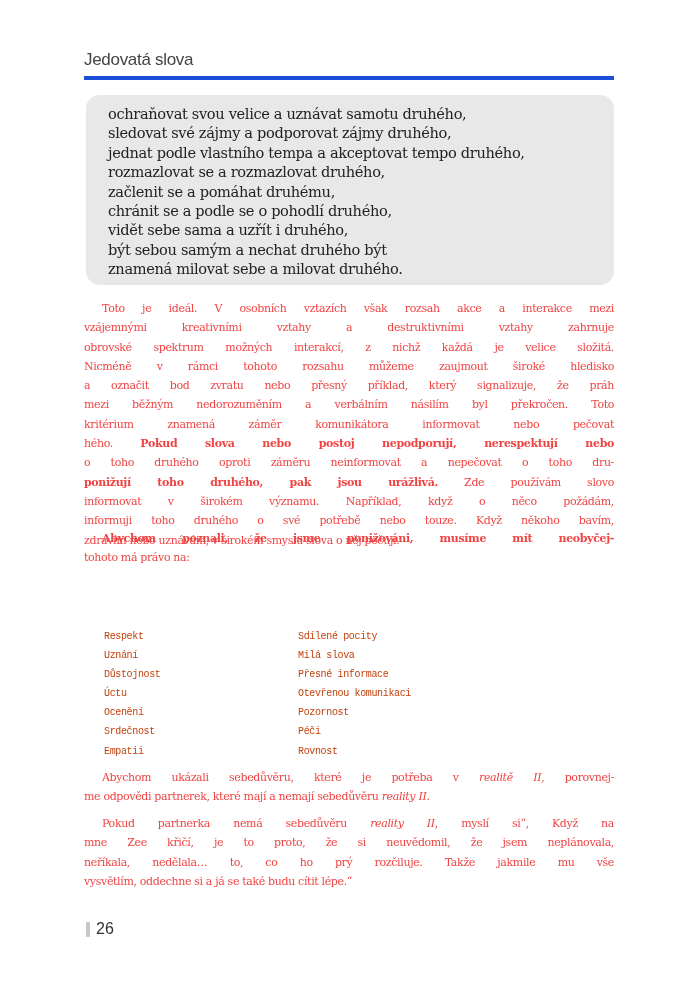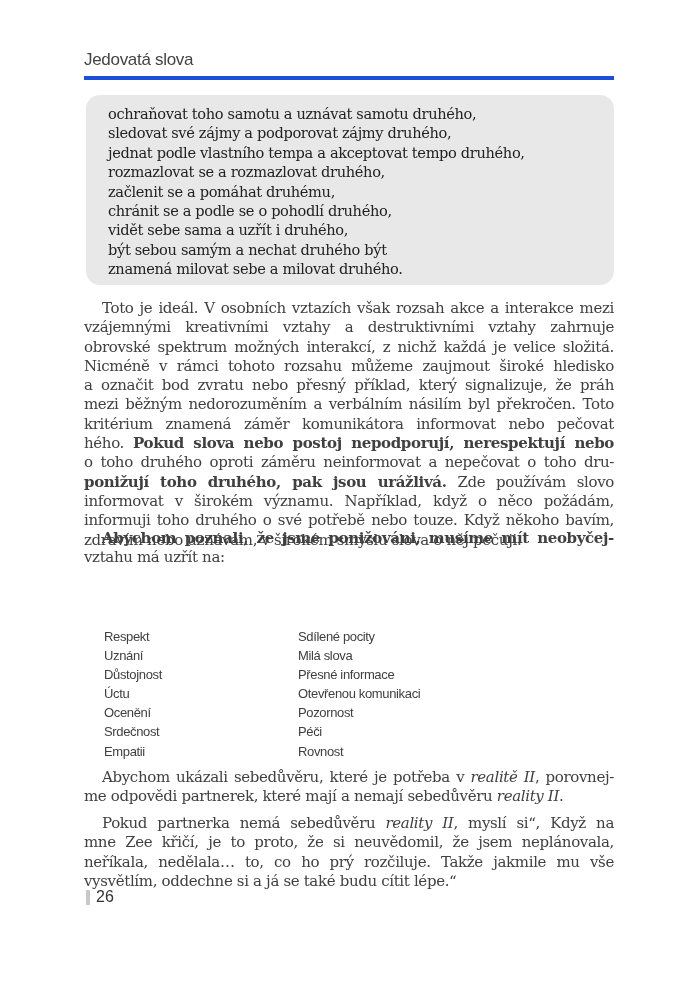--- a/index.html
+++ b/index.html
@@ -15,56 +15,56 @@
     background: #e8e8e9; border-radius: 14px;
   }
   .quote-lines {
     position: absolute; left: 108px; top: 104px;
     font-family: "DejaVu Serif", serif; font-size: 14.6px; line-height: 19.4px; color: #222;
     letter-spacing: -0.35px;
   }
   .quote-lines div { white-space: nowrap; }
   .body-text {
     position: absolute; left: 84px; width: 530px;
-    font-family: "DejaVu Serif", serif; font-size: 15px; line-height: 19.3px; color: #404040;
+    font-family: "DejaVu Serif", serif; font-size: 11px; line-height: 19.3px; color: #ef4444;
     letter-spacing: -0.35px; text-align: justify;
   }
   .body-text .line { white-space: nowrap; text-align: justify; text-align-last: justify; height: 19.3px; }
   .body-text .line.last { text-align-last: left; }
   .indent { padding-left: 18px; }
   b { font-weight: bold; }
   i { font-style: italic; }
   .p1 { top: 299px; }
   .p2 { top: 529px; }
   .rights {
     position: absolute; left: 104px; top: 627px;
-    font-family: Liberation Sans, sans-serif; font-size: 13px; line-height: 19.1px; color: #404040;
+    font-family: Liberation Mono, monospace; font-size: 10px; line-height: 19.1px; color: #c2410c;
     letter-spacing: -0.35px;
   }
   .rights .row { display: flex; white-space: nowrap; }
   .rights .c1 { width: 194px; }
   .p3 { top: 768px; }
   .p4 { top: 814px; }
   .folio {
-    position: absolute; left: 86px; top: 888px;
+    position: absolute; left: 86px; top: 920px;
     font-family: "Liberation Sans", sans-serif; font-size: 16px; color: #333;
     display: flex; align-items: center;
   }
   .folio .bar { width: 4px; height: 15px; background: #c8c8c8; margin-right: 6px; }
 </style>
 </head>
 <body>
 
 <div class="running-head">
   <span>Jedovatá slova</span>
 </div>
 
 <div class="quote-box"></div>
 <div class="quote-lines">
-  <div>ochraňovat toho samotu a uznávat samotu druhého,</div>
+  <div>ochraňovat svou velice a uznávat samotu druhého,</div>
   <div>sledovat své zájmy a podporovat zájmy druhého,</div>
   <div>jednat podle vlastního tempa a akceptovat tempo druhého,</div>
   <div>rozmazlovat se a rozmazlovat druhého,</div>
   <div>začlenit se a pomáhat druhému,</div>
   <div>chránit se a podle se o pohodlí druhého,</div>
   <div>vidět sebe sama a uzřít i druhého,</div>
   <div>být sebou samým a nechat druhého být</div>
   <div>znamená milovat sebe a milovat druhého.</div>
 </div>
 
@@ -79,21 +79,21 @@
   <div class="line"><span>hého. </span><b>Pokud slova nebo postoj nepodporují, nerespektují nebo</b></div>
   <div class="line">o toho druhého oproti záměru neinformovat a nepečovat o toho dru-</div>
   <div class="line"><b>ponižují toho druhého, pak jsou urážlivá.</b><span> Zde používám slovo</span></div>
   <div class="line">informovat v širokém významu. Například, když o něco požádám,</div>
   <div class="line">informuji toho druhého o své potřebě nebo touze. Když někoho bavím,</div>
   <div class="line last">zdravím nebo uznávám, v širokém smyslu slova o něj pečuji.</div>
 </div>
 
 <div class="body-text p2">
   <div class="line indent"><b>Abychom poznali, že jsme ponižováni, musíme mít neobyčej-</b></div>
-  <div class="line last">vztahu má uzřít na:</div>
+  <div class="line last">tohoto má právo na:</div>
 </div>
 
 <div class="rights">
   <div class="row">
       <span class="c1">Respekt</span>
       <span>Sdílené pocity</span>
     </div>
   <div class="row">
       <span class="c1">Uznání</span>
       <span>Milá slova</span>

